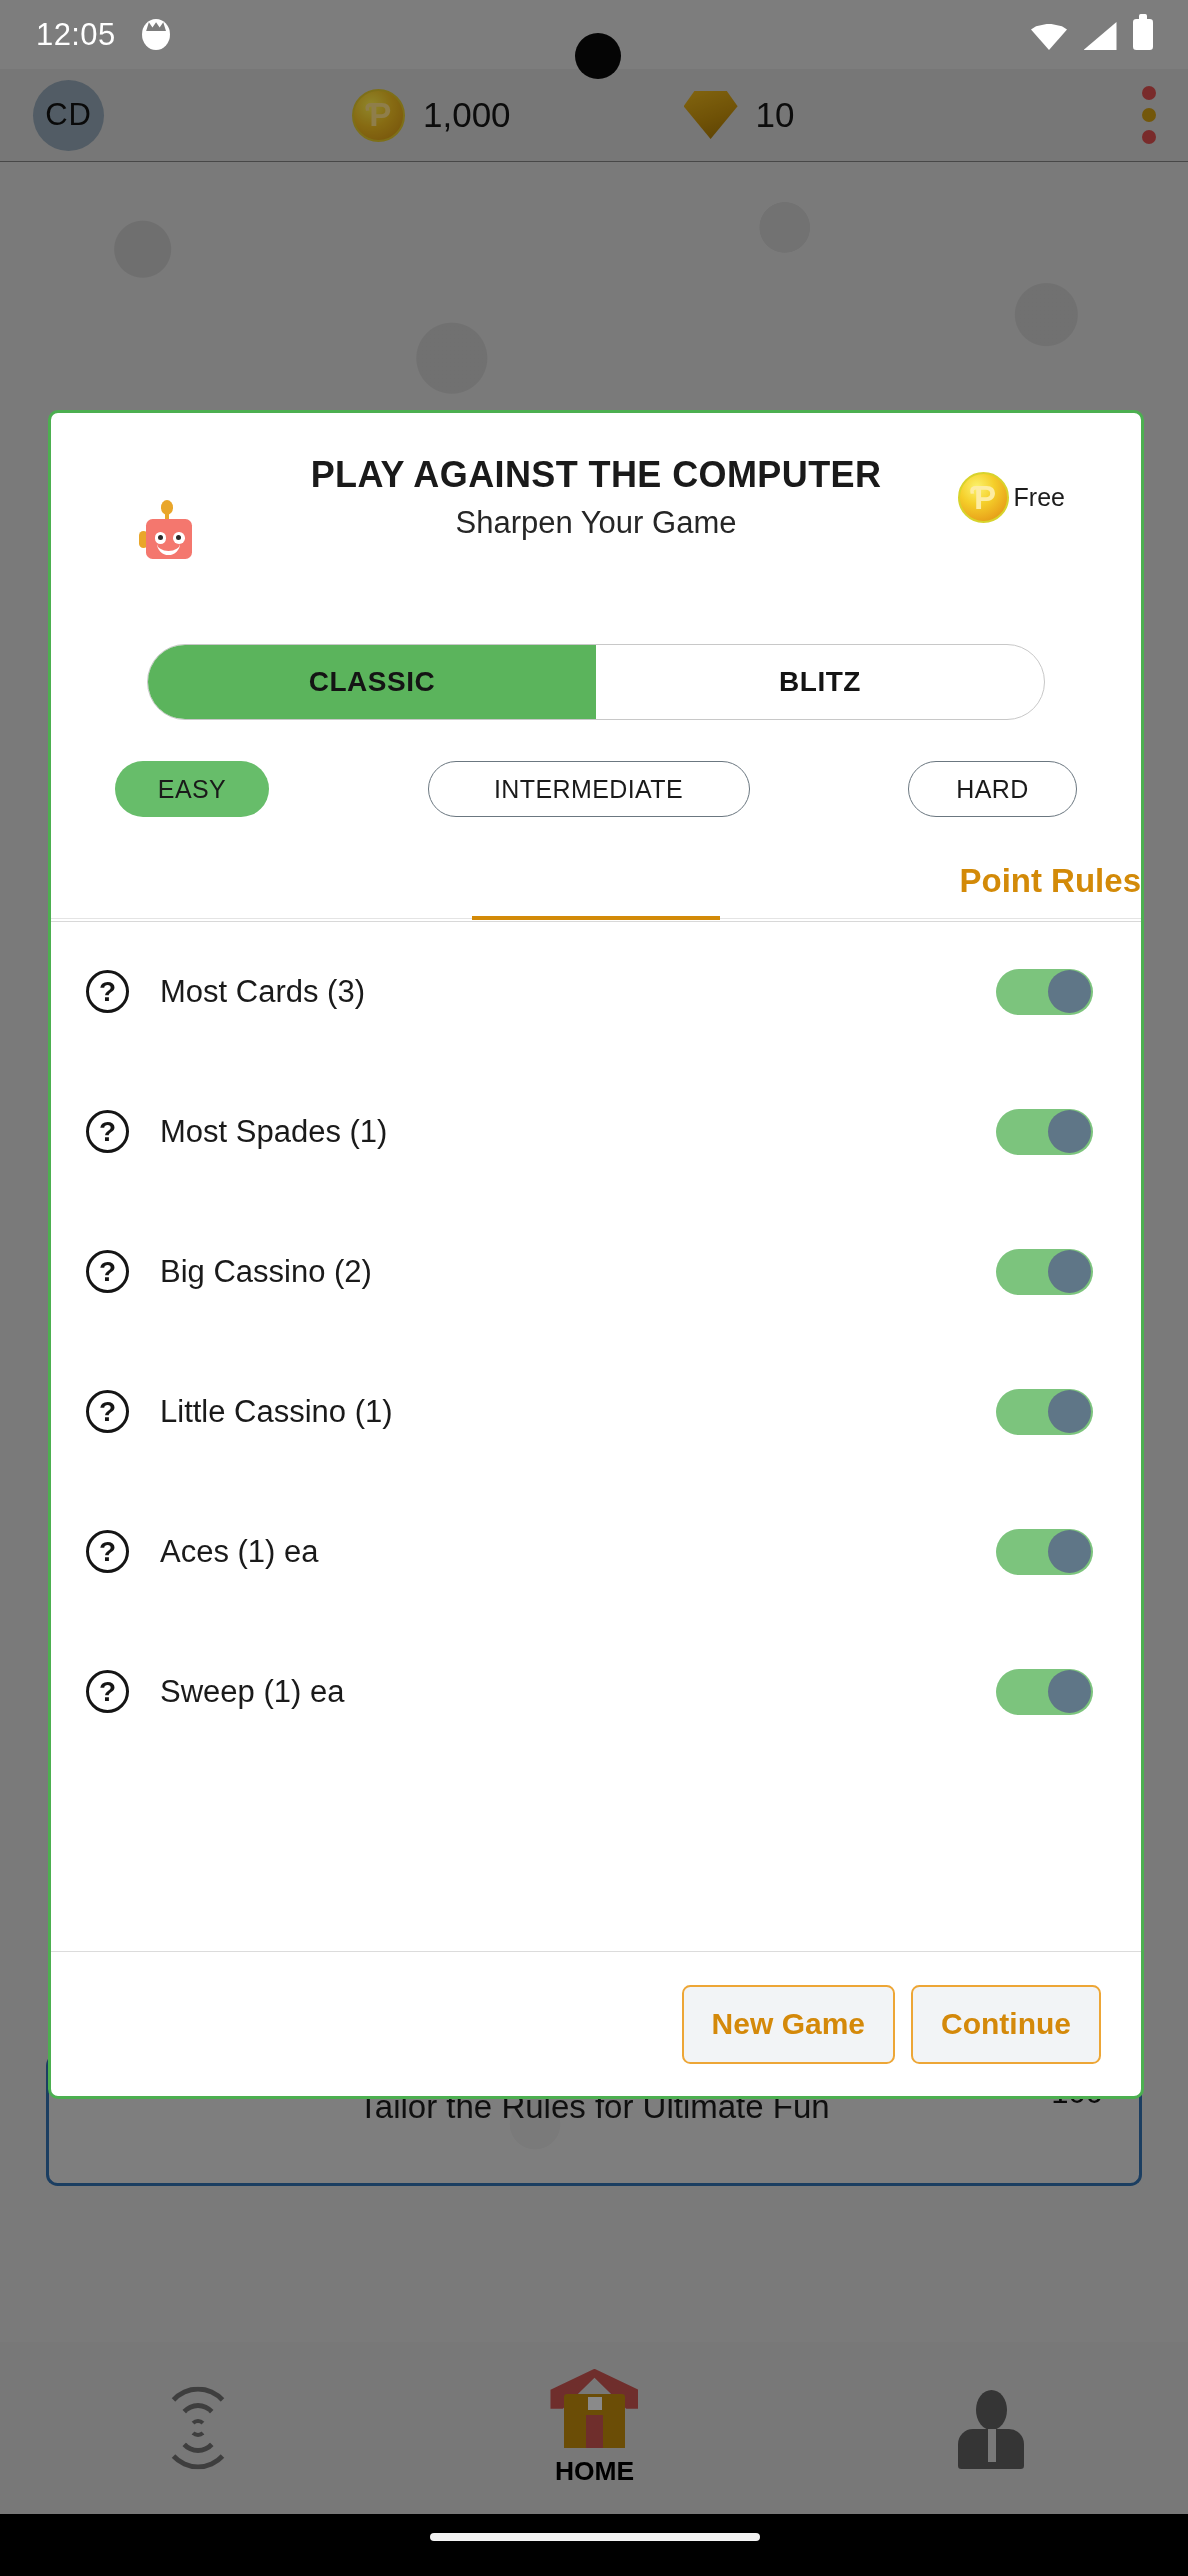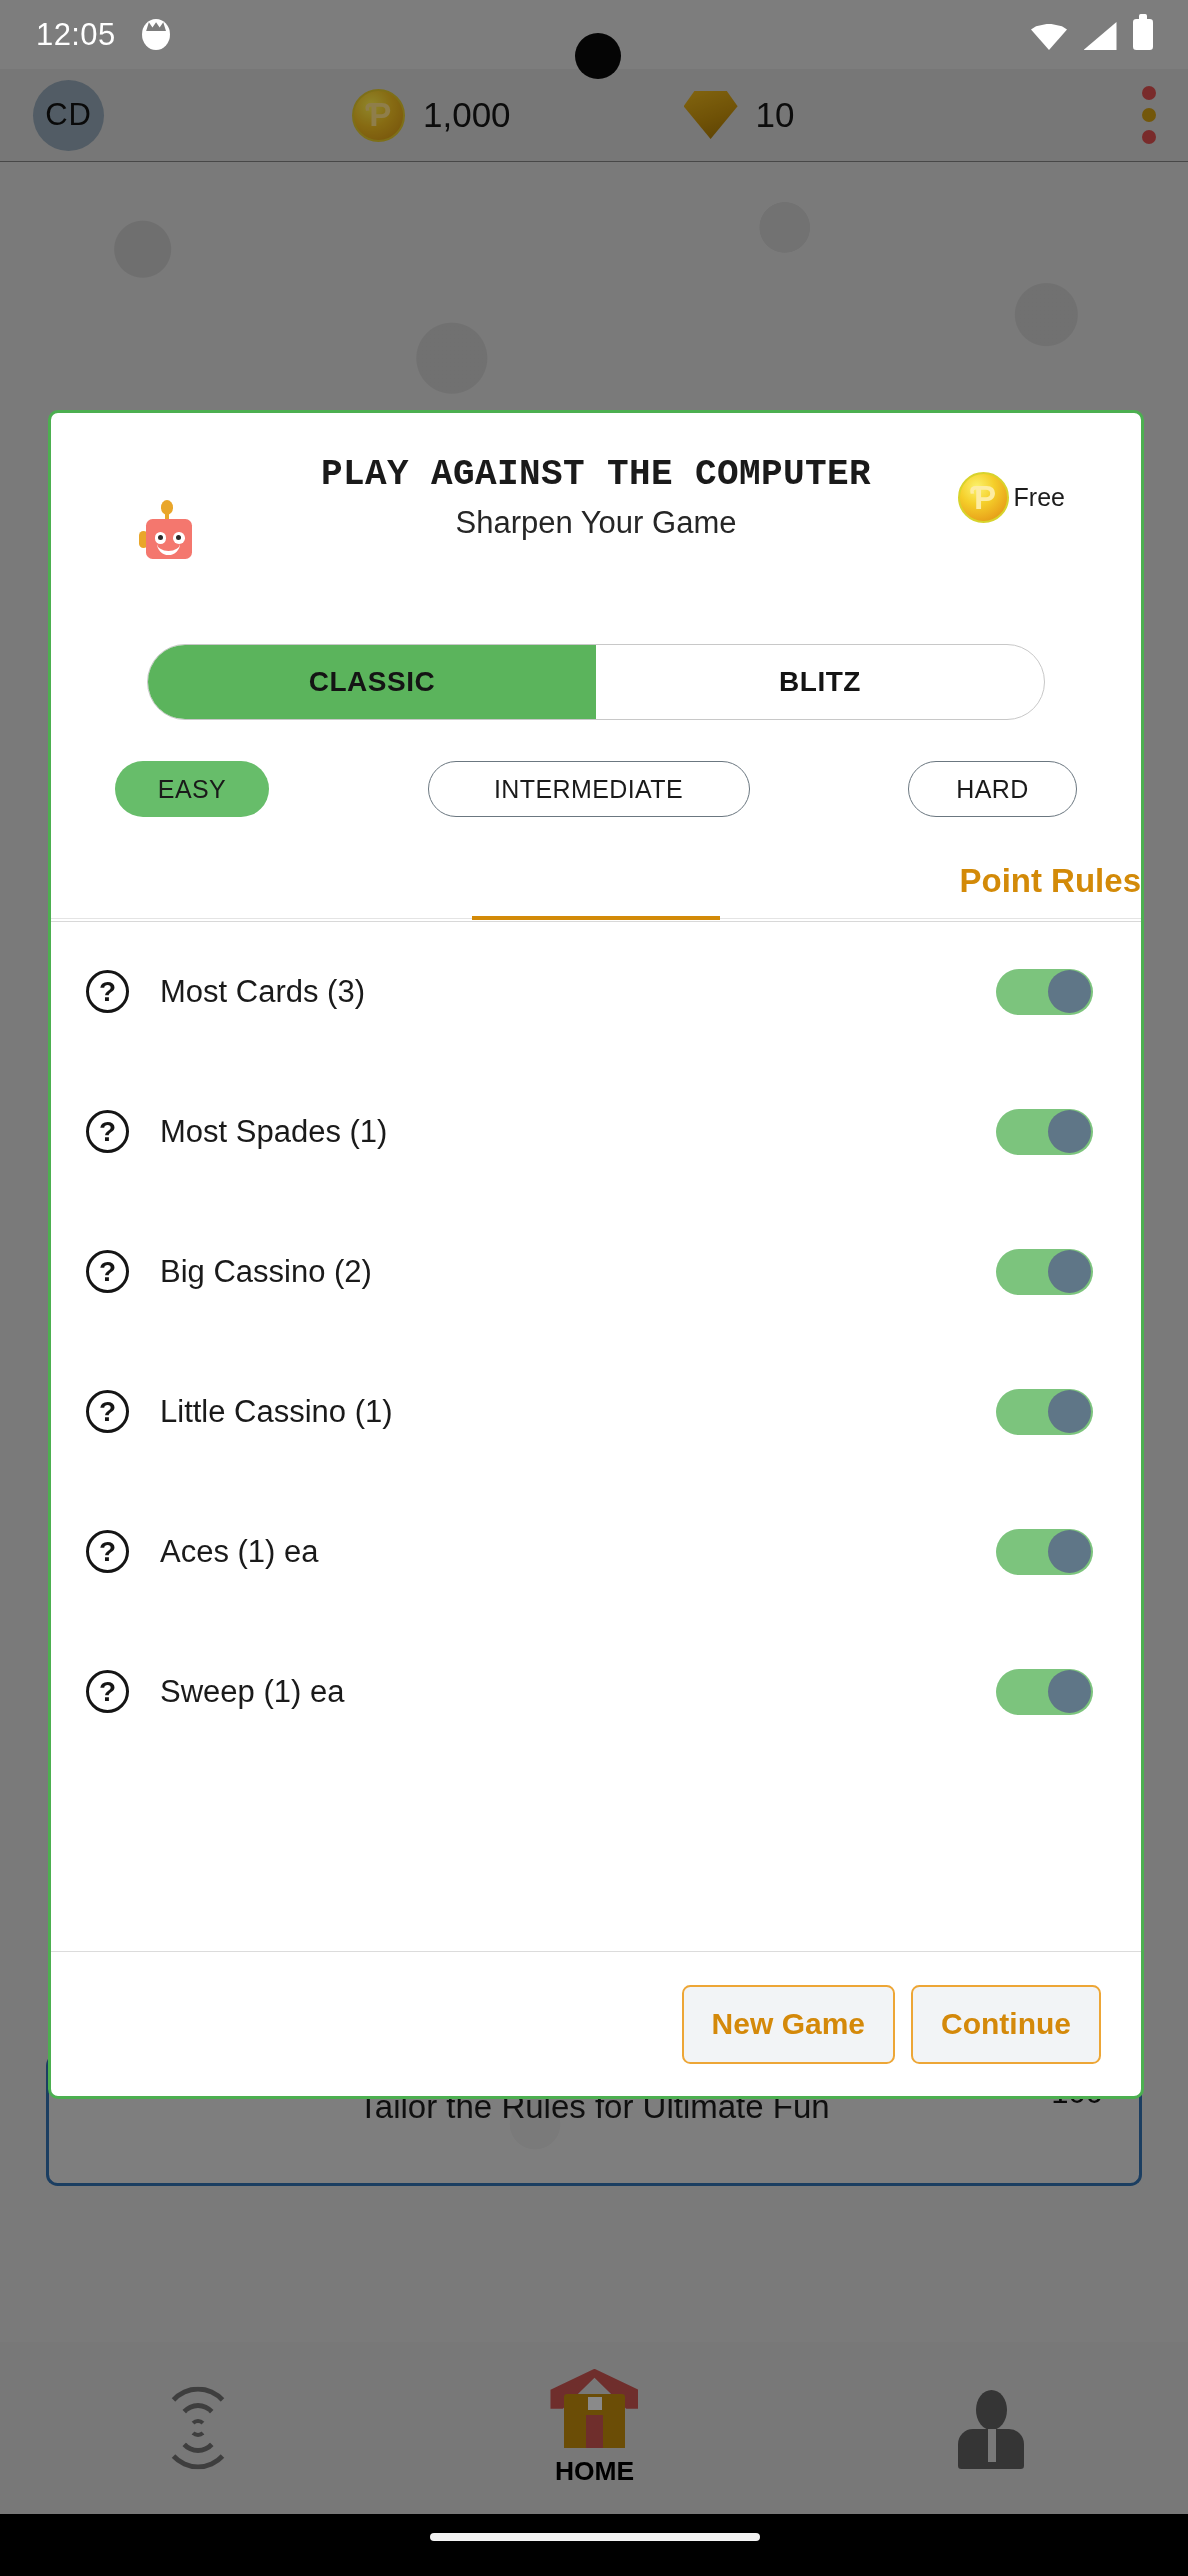--- a/index.html
+++ b/index.html
@@ -196,21 +196,21 @@
   .rb-eye.r { left: 34px; }
   .rb-eye::after { content:""; position: absolute; left:3.3px; top:3.3px; width:5px; height:5px; background:#2b2b2b; border-radius:50%; }
   .rb-mouth {
     position: absolute; left: 18px; top: 41px; width: 23px; height: 11.6px;
     border-bottom: 4.1px solid #fff; border-radius: 0 0 15px 15px;
   }
   #dlg-title {
     position: absolute; left: 0; right: 0; top: 41px;
     text-align: center;
     font-size: 36px; font-weight: bold;
-    color: #1a1a1a; letter-spacing: 0.4px; font-family: Liberation Mono, monospace;
+    color: #1a1a1a; letter-spacing: 0.4px;
   }
   #dlg-sub {
     position: absolute; left: 0; right: 0; top: 92px;
     text-align: center;
     font-size: 31px; color: #262626;
   }
   #free-block {
     position: absolute; right: 76px; top: 59px;
     display: flex; flex-direction: row; align-items: center; gap: 5px;
   }

